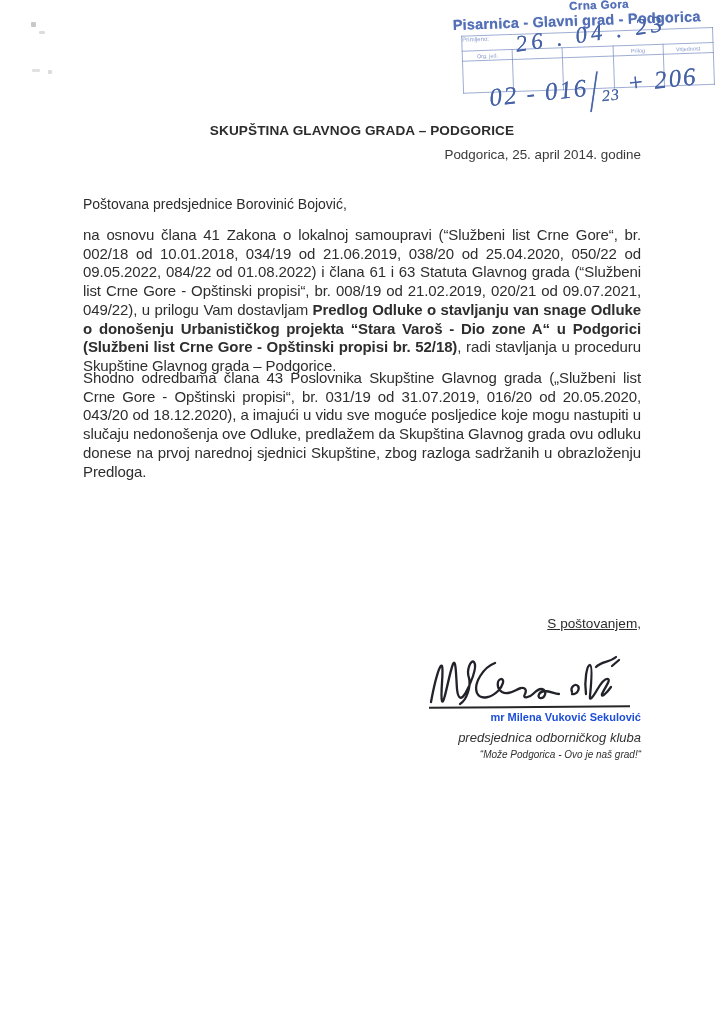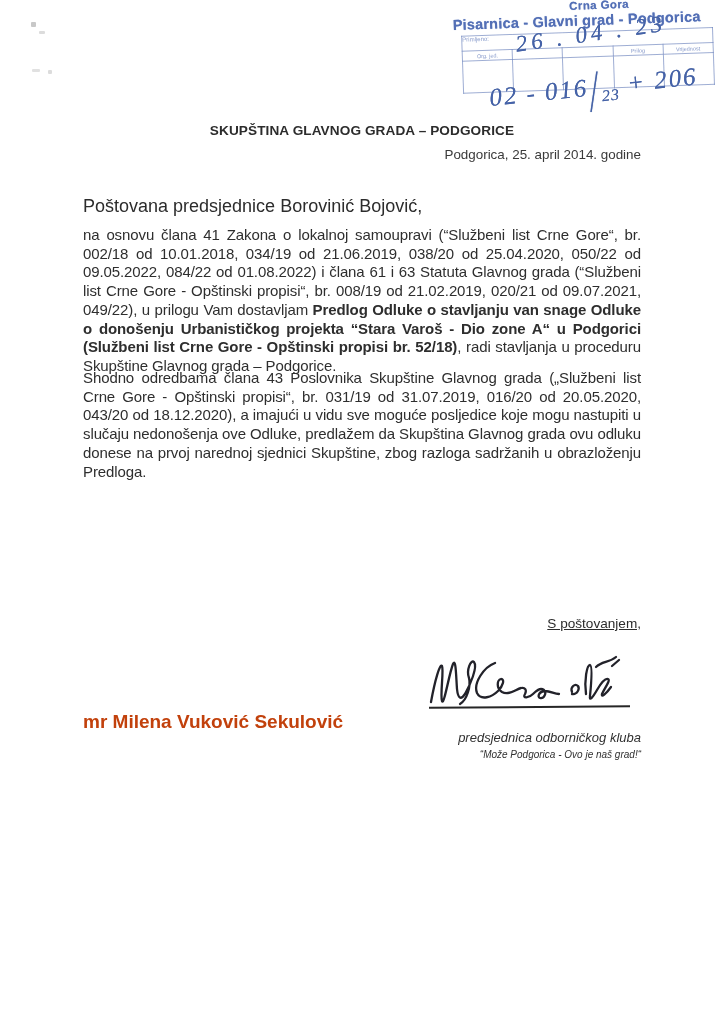--- a/index.html
+++ b/index.html
@@ -42,32 +42,32 @@
   .hw-date{left:62px;top:22px;font-size:23px;letter-spacing:4px;transform:rotate(-6deg);}
   .hw-num{left:34px;top:74px;font-size:25px;letter-spacing:2px;transform:rotate(-4deg);}
   .hw-num .slash{display:inline-block;transform:scaleY(2.5) rotate(5deg) translateY(2px);margin:0 2px;}
   .hw-num .yr{font-size:16px;vertical-align:-7px;letter-spacing:1px;}
 
   
   .col{position:absolute;left:83px;width:558px;}
   .title{top:89px;text-align:center;font-weight:700;font-size:13.6px;letter-spacing:.1px;margin-top:34px;}
   .subtitle{top:108px;text-align:center;font-weight:700;font-size:13.6px;transform:translateX(-27px);}
   .dateline{top:147px;text-align:right;padding-right:6px;font-size:13.4px;color:#3a3a3a;}
-  .salutation{top:196px;font-size:18px;}
+  .salutation{top:196px;font-size:14px;}
   .para{
     margin:0;text-align:justify;font-size:15px;line-height:18.7px;
     letter-spacing:-.1px;color:#2e2e2e;
   }
   .p1{top:226px;}
   .p2{top:369px;}
   .b{font-weight:700;}
   .closing{top:616px;text-align:right;padding-right:9px;font-size:13.6px;text-decoration:underline;}
   .signature{position:absolute;left:426px;top:650px;}
   .sigline{position:absolute;left:429px;top:706px;width:201px;height:2px;background:#262626;transform:rotate(-.4deg);}
-  .name{top:711px;text-align:left;padding-right:10px;font-weight:700;font-size:19px;color:#c2410c;}
+  .name{top:711px;text-align:right;padding-right:10px;font-weight:700;font-size:11px;color:#1d4ed8;}
   .role{top:730px;text-align:right;padding-right:14px;font-style:italic;font-size:13px;color:#303030;}
   .org{top:749px;text-align:right;padding-right:10px;font-style:italic;font-size:10px;color:#303030;}
 </style>
 </head>
 <body>
 
 <div class="page">
 
   <div class="speck s1"></div>
   <div class="speck s2"></div>

